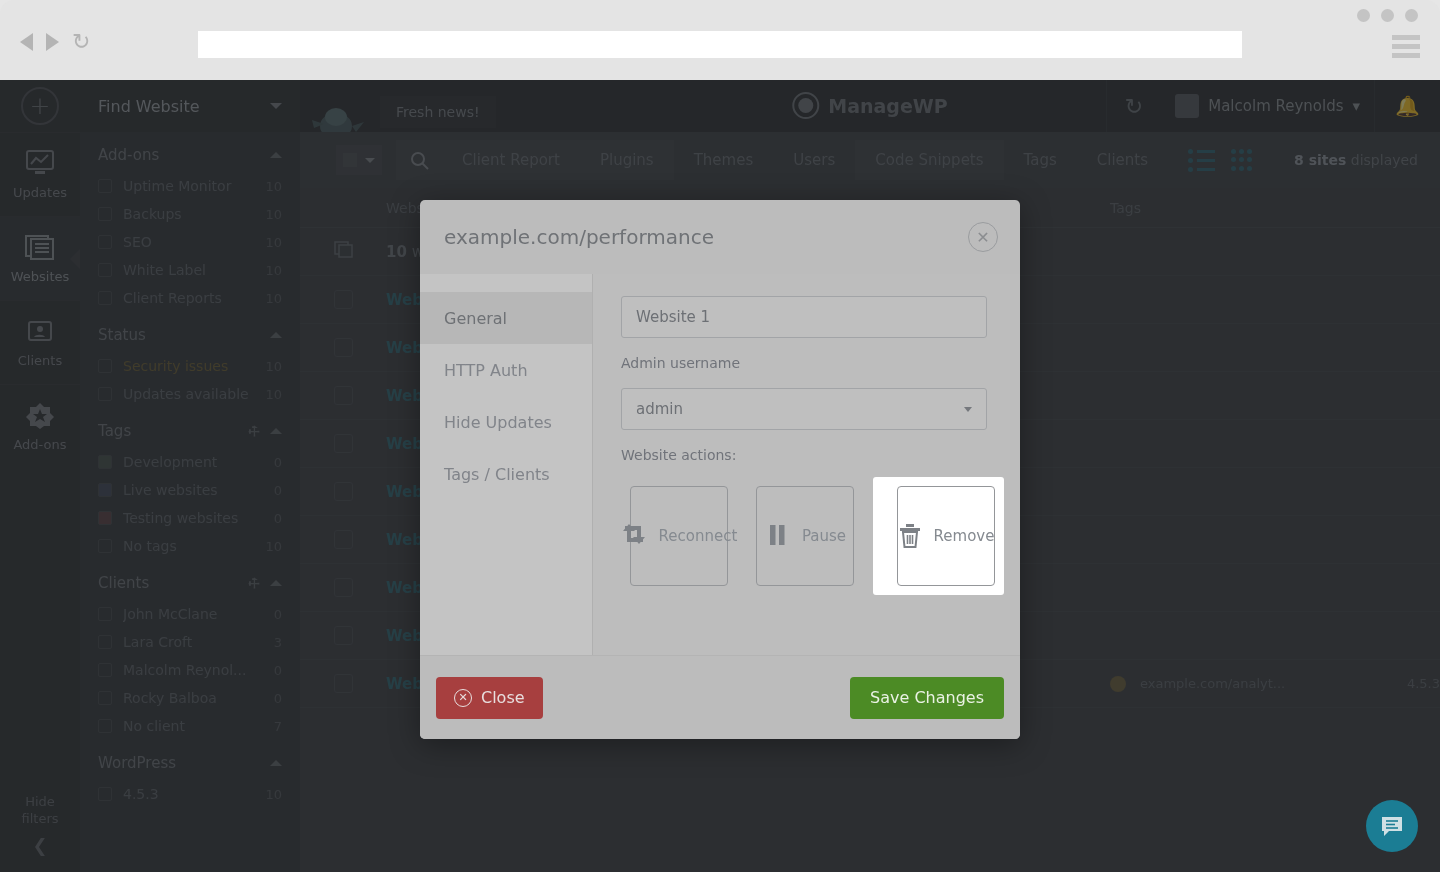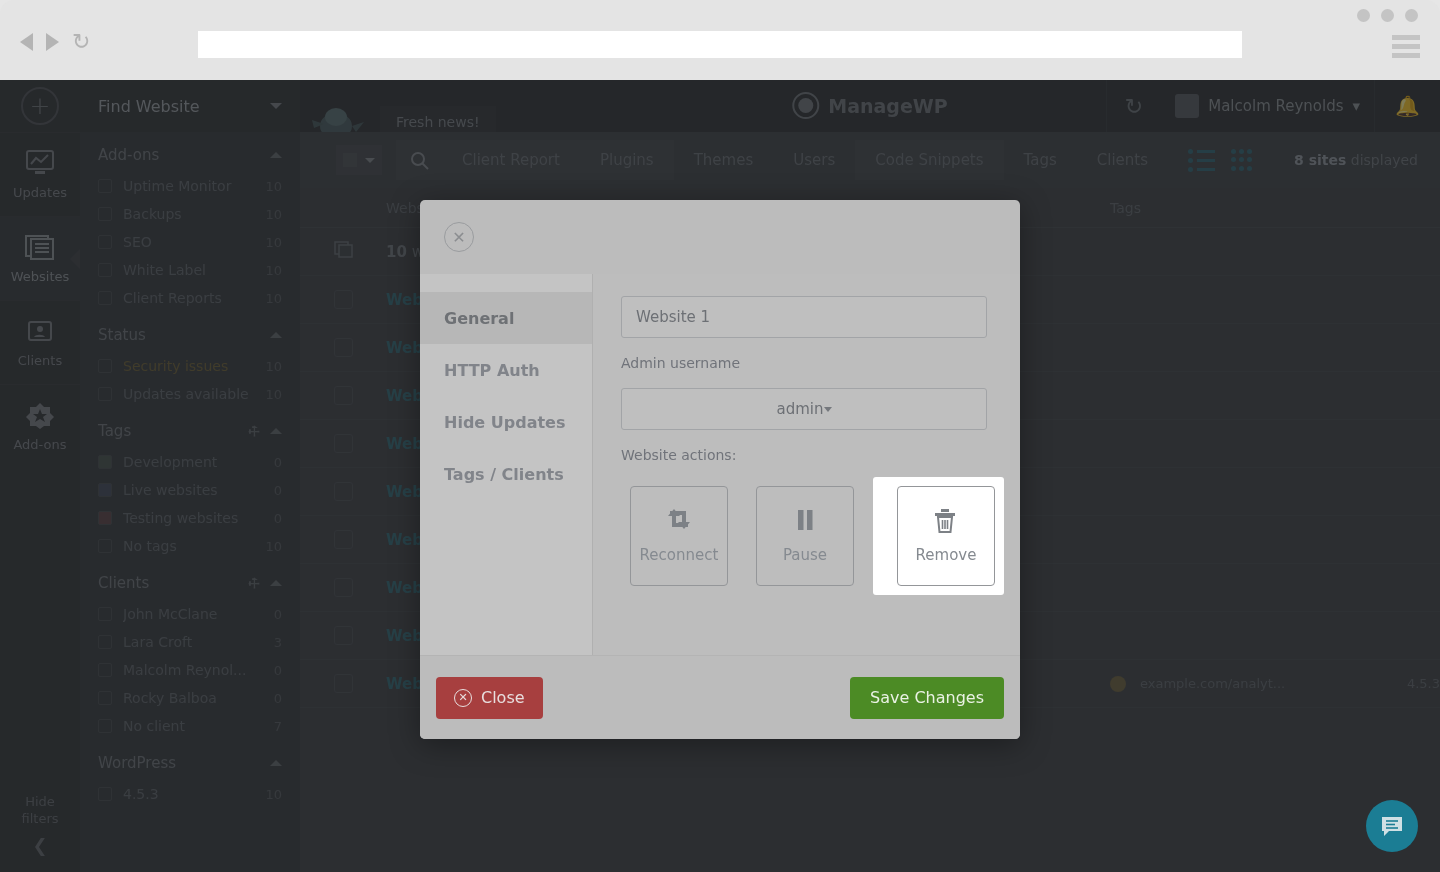--- a/index.html
+++ b/index.html
@@ -92,21 +92,21 @@
     width: 14px; height: 14px; border: 1px solid #44484e; border-radius: 2px;
     margin-right: 11px; flex: 0 0 auto;
   }
   .frow .lbl { flex: 1 1 auto; white-space: nowrap; overflow: hidden; text-overflow: ellipsis; }
   .frow .cnt { color: #54595f; font-size: 13px; }
 
   
   .main { position: absolute; left: 300px; top: 0; right: 0; height: 792px; }
   .topbar { height: 52px; background: #2b2e32; position: relative; }
   .fresh-news {
-    position: absolute; left: 80px; top: 26px; height: 32px; padding: 0 16px;
+    position: absolute; left: 80px; top: 16px; height: 32px; padding: 0 16px;
     display: flex; align-items: center; color: #797f86; font-size: 14px; background: #303338;
   }
   .mascot {
     position: absolute; left: 10px; top: 26px; width: 56px; height: 34px;
     opacity: .55;
   }
   .brand {
     position: absolute; left: 50%; top: 12px; transform: translateX(-50%);
     display: flex; align-items: center; gap: 9px; color: #6e747b; font-weight: bold; font-size: 19px;
   }
@@ -166,42 +166,42 @@
   .modal-head {
     height: 74px; display: flex; align-items: center; justify-content: space-between;
     padding: 0 22px 0 24px; flex: 0 0 auto;
   }
   .modal-title { color: #6f7276; font-size: 20px; }
   .modal-close {
     width: 30px; height: 30px; border-radius: 50%; border: 1px solid #9a9c9f;
     color: #8b8d90; font-size: 16px; display: flex; align-items: center; justify-content: center;
   }
   .modal-body { flex: 1 1 auto; display: flex; min-height: 0; }
-  .modal-tabs { width: 172px; background: #c4c4c4; padding-top: 18px; flex: 0 0 auto; font-weight: bold; }
+  .modal-tabs { width: 172px; background: #c4c4c4; padding-top: 18px; flex: 0 0 auto; }
   .mtab {
     height: 52px; display: flex; align-items: center; padding-left: 24px;
     color: #81848a; font-size: 16px;
   }
   .mtab.active { background: #b7b7b7; color: #6e7175; }
   .modal-pane { flex: 1 1 auto; background: #bdbdbd; padding: 22px 22px 0 28px; border-left: 1px solid #b0b0b0; }
   .field-label { color: #70737a; font-size: 14px; margin-bottom: 9px; }
   .field-input {
     width: 366px; height: 42px; border: 1px solid #a2a4a7; border-radius: 3px;
     background: #bfbfbf; color: #6d7075; font-size: 15px;
     display: flex; align-items: center; padding: 0 14px; margin-bottom: 17px;
   }
-  .field-select { justify-content: center; margin-top: 17px; }
+  .field-select { justify-content: space-between; margin-top: 17px; }
   .field-select .cr { border-top: 5px solid #75787d; border-left: 4px solid transparent; border-right: 4px solid transparent; }
   .actions-label { color: #70737a; font-size: 14px; margin: 6px 0 14px 0; }
   .actions-row { display: flex; gap: 10px; }
   .act-wrap { padding: 9px; border-radius: 3px; }
   .act-wrap.focused { background: #ffffff; padding-left: 24px; }
   .act-btn {
     width: 98px; height: 100px; border: 1px solid #949699; border-radius: 4px;
-    display: flex; flex-direction: column; align-items: center; justify-content: center; gap: 12px;
+    display: flex; flex-direction: row; align-items: center; justify-content: center; gap: 12px;
     color: #858a90; font-size: 15px; background: transparent;
   }
   .act-ico { width: 26px; height: 26px; color: #7d8186; }
   .modal-foot {
     height: 84px; background: #bcbcbc; display: flex; align-items: center;
     justify-content: space-between; padding: 0 16px; flex: 0 0 auto;
     border-top: 1px solid #b4b4b4;
   }
   .btn-close {
     background: #a73f3f; color: #e8dede; border: none; border-radius: 4px;
@@ -630,20 +630,21 @@
             <line x1="6" y1="13" x2="18" y2="13" stroke="#1b7d94" stroke-width="1.6"></line>
           </svg>
       </div>
     </div>
 
     <div class="dimmer"></div>
   </div>
 
   <div class="modal">
     <div class="modal-head">
+      <div class="modal-title">example.com/performance</div>
       <div class="modal-close">✕</div>
     </div>
     <div class="modal-body">
       <div class="modal-tabs" id="modal-tabs">
           <div class="mtab active">General</div>
           <div class="mtab">HTTP Auth</div>
           <div class="mtab">Hide Updates</div>
           <div class="mtab">Tags / Clients</div>
         </div>
       <div class="modal-pane">

